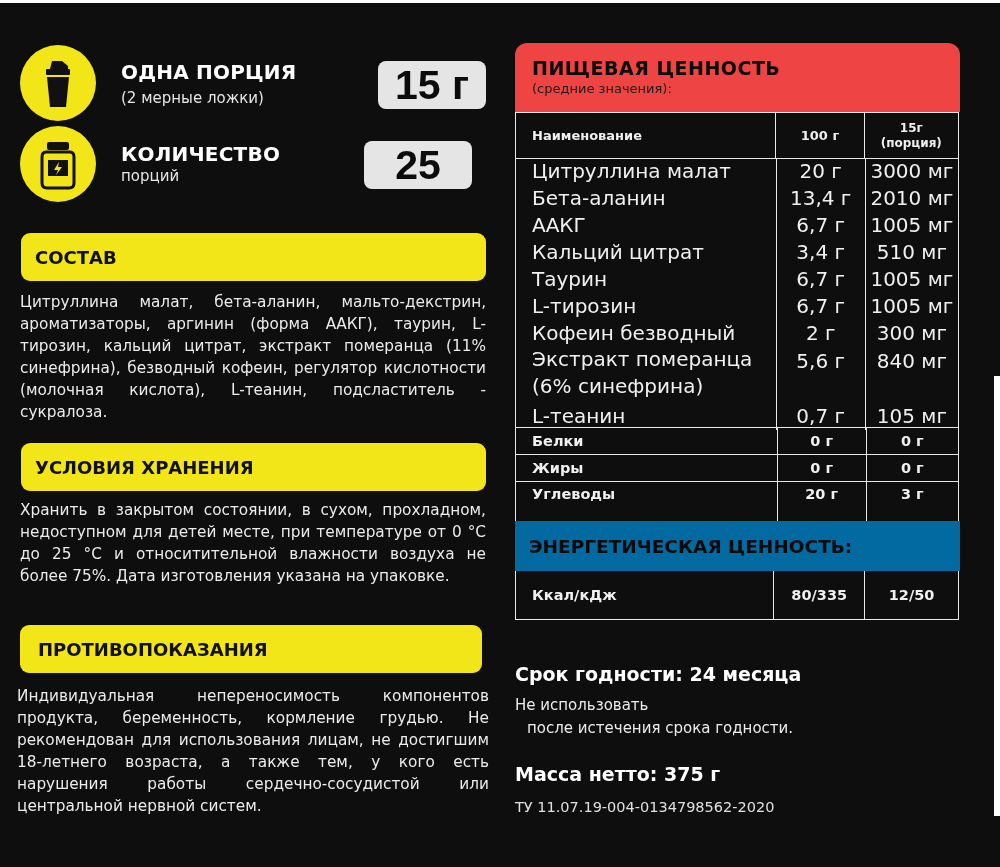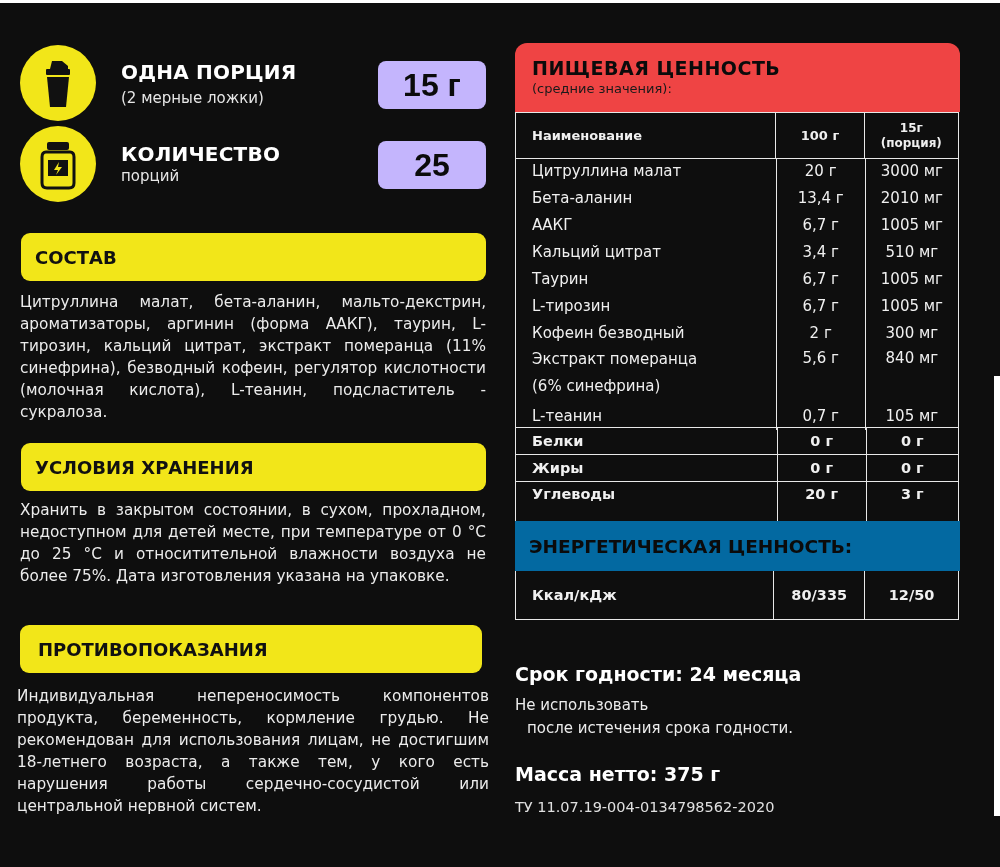--- a/index.html
+++ b/index.html
@@ -12,22 +12,22 @@
   .rightstrip { position: absolute; left: 994px; top: 376px; width: 6px; height: 440px; background: #ffffff; }
 
   
   .icon-circle {
     position: absolute; width: 76px; height: 76px; border-radius: 50%;
     background: #f2e619; display: flex; align-items: center; justify-content: center;
   }
   .info-title { position: absolute; font-weight: bold; font-size: 20px; color: #ffffff; letter-spacing: 0.2px; }
   .info-sub { position: absolute; font-size: 15px; color: #e6e6e6; }
   .green-box {
-    position: absolute; width: 108px; height: 48px; border-radius: 8px; background: #c4b5fd;
-    color: #0b0b0b; font-weight: bold; font-size: 32px; display: flex; align-items: center; justify-content: center;
+    position: absolute; width: 108px; height: 48px; border-radius: 8px; background: #e5e5e5;
+    color: #0b0b0b; font-weight: bold; font-size: 41px; display: flex; align-items: center; justify-content: center;
     font-family: "Liberation Sans", sans-serif;
   }
 
   
   .yellow-head {
     position: absolute; left: 21px; width: 465px; height: 48px; border-radius: 9px; background: #f2e619;
     color: #111111; font-weight: bold; font-size: 18px; display: flex; align-items: center; padding-left: 14px; box-sizing: border-box;
   }
   .para {
     position: absolute; left: 20px; width: 466px; font-size: 15.3px; line-height: 22px; color: #ececec;
@@ -46,21 +46,21 @@
   .tbl td { border-left: 1.5px solid #e8e8e8; border-right: 1.5px solid #e8e8e8; padding: 0; color: #f0f0f0; }
   .c1 { width: 254px; padding-left: 16px !important; text-align: left; }
   .c2 { width: 92px; text-align: center; }
   .c3 { width: 96px; text-align: center; }
 
   #tbl-head { top: 112px; }
   #tbl-head td { height: 45px; border-top: 1.5px solid #e8e8e8; border-bottom: 1.5px solid #e8e8e8; font-weight: bold; font-size: 13px; }
   #tbl-head .c3 { font-size: 12px; line-height: 15px; }
 
   #tbl-body { top: 158px; }
-  #tbl-body td { height: 26.9px; font-size: 15px; vertical-align: middle; }
+  #tbl-body td { height: 26.9px; font-size: 20px; vertical-align: middle; }
   #tbl-body tr.multi td { height: 53.8px; vertical-align: top; padding-top: 3px; }
   #tbl-body tr.multi td.c1 { line-height: 27px; padding-top: 0; }
 
   #tbl-macros { top: 427px; }
   #tbl-macros td { height: 26px; border-top: 1.5px solid #e8e8e8; font-weight: bold; font-size: 14.5px; }
   #tbl-macros tr:last-child td { height: 40px; vertical-align: top; padding-top: 4px; }
 
   .energy-band {
     position: absolute; left: 515px; top: 521px; width: 445px; height: 50px; background: #0369a1;
     color: #0b0b0b; font-weight: bold; font-size: 18.5px; display: flex; align-items: center; padding-left: 14px; box-sizing: border-box;
@@ -93,21 +93,21 @@
 <div class="icon-circle" style="left:20px; top:126px;">
   <svg width="40" height="52" viewBox="0 0 40 52">
     <rect x="9" y="4" width="22" height="8" rx="2" fill="#111"></rect>
     <path d="M8 14 h24 q4 0 4 5 v26 q0 5 -5 5 h-22 q-5 0 -5 -5 v-26 q0 -5 4 -5 z" fill="none" stroke="#111" stroke-width="3"></path>
     <rect x="10" y="22" width="20" height="16" fill="#111"></rect>
     <path d="M21 24 l-5 8 h4 l-2 5 l6 -8 h-4 z" fill="#f2e619"></path>
   </svg>
 </div>
 <div class="info-title" style="left:121px; top:142px;">КОЛИЧЕСТВО</div>
 <div class="info-sub" style="left:121px; top:167px;">порций</div>
-<div class="green-box" style="left:378px; top:141px;">25</div>
+<div class="green-box" style="left:364px; top:141px;">25</div>
 
 <div class="yellow-head" style="top:233px;">СОСТАВ</div>
 <div class="para" style="top:291px;">Цитруллина малат, бета-аланин, мальто-декстрин, ароматизаторы, аргинин (форма ААКГ), таурин, L-тирозин, кальций цитрат, экстракт померанца (11% синефрина), безводный кофеин, регулятор кислотности (молочная кислота), L-теанин, подсластитель - сукралоза.</div>
 
 <div class="yellow-head" style="top:443px;">УСЛОВИЯ ХРАНЕНИЯ</div>
 <div class="para" style="top:499px;">Хранить в закрытом состоянии, в сухом, прохладном, недоступном для детей месте, при температуре от 0 °С до 25 °С и относитительной влажности воздуха не более 75%. Дата изготовления указана на упаковке.</div>
 
 <div class="yellow-head" style="top:625px; left:20px; width:462px; padding-left:18px;">ПРОТИВОПОКАЗАНИЯ</div>
 <div class="para" style="top:685px; left:17px; width:472px;">Индивидуальная непереносимость компонентов продукта, беременность, кормление грудью. Не рекомендован для использования лицам, не достигшим 18-летнего возраста, а также тем, у кого есть нарушения работы сердечно-сосудистой или центральной нервной систем.</div>
 

